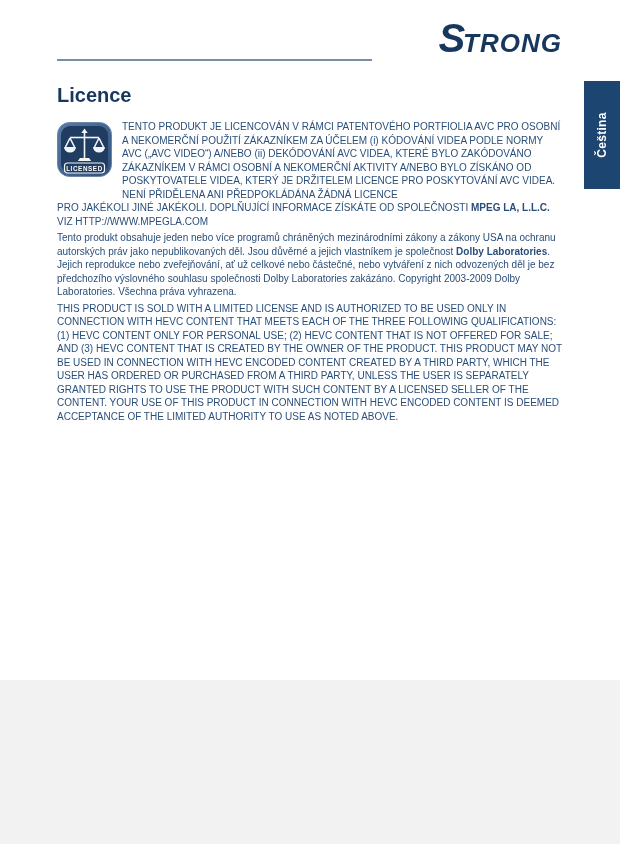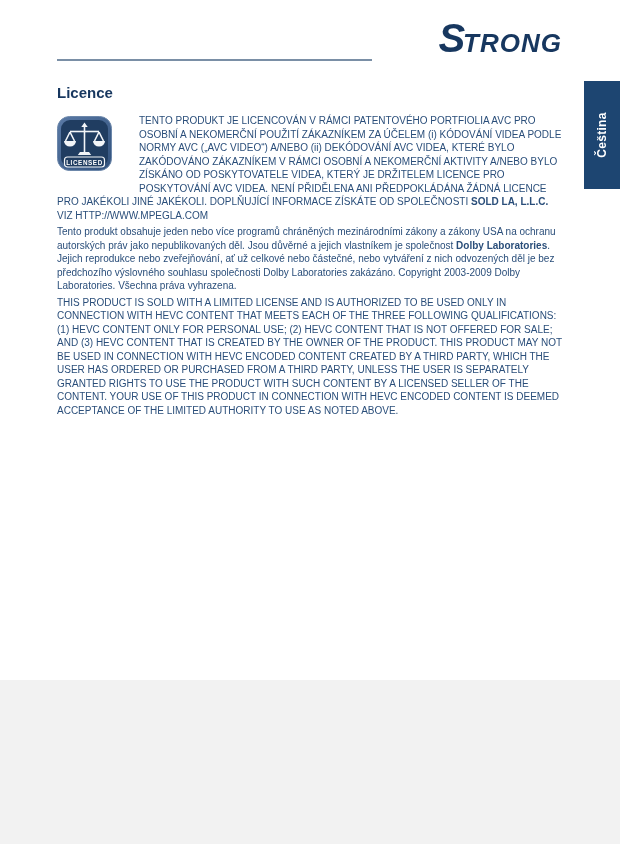--- a/index.html
+++ b/index.html
@@ -66,33 +66,33 @@
 
   
   .content {
     position: absolute;
     left: 57px;
     right: 57px;
     top: 84px;
   }
   h1.page-title {
     color: var(--navy);
-    font-size: 15px;
+    font-size: 20px;
     font-weight: bold;
     margin-bottom: 13px;
   }
   .para {
     color: var(--body-text);
     font-size: 10px;
     line-height: 13.5px;
   }
   .lead-row {
     display: flex;
     align-items: flex-start;
-    gap: 27px;
+    gap: 10px;
   }
   .badge-wrap { flex: 0 0 55px; padding-top: 2px; }
   .lead-text  { flex: 1; }
   .cont-text  { margin-top: 0; }
   .para + .para, .lead-row + .para { }
   .gap  { margin-top: 3px; }
   b.inline-bold { font-weight: bold; }
 
   
   .footer {
@@ -149,21 +149,21 @@
             <path d="M36 25 h12 a6 5.5 0 0 1 -12 0 z"></path>
             <path d="M23 36 h9 l2.2 3 h-13.4 z"></path>
           </g>
           <rect x="7.5" y="41" width="40" height="10" rx="3" fill="none" stroke="#f2f5f8" stroke-width="1.2"></rect>
           <text x="27.5" y="48.7" text-anchor="middle" font-size="6.3" font-weight="bold" fill="#ffffff" letter-spacing="0.6" font-family="Liberation Sans, sans-serif">LICENSED</text>
         </svg>
       </div>
       <p class="para lead-text">TENTO PRODUKT JE LICENCOVÁN V RÁMCI PATENTOVÉHO PORTFIOLIA AVC PRO OSOBNÍ A NEKOMERČNÍ POUŽITÍ ZÁKAZNÍKEM ZA ÚČELEM (i) KÓDOVÁNÍ VIDEA PODLE NORMY AVC („AVC VIDEO“) A/NEBO (ii) DEKÓDOVÁNÍ AVC VIDEA, KTERÉ BYLO ZAKÓDOVÁNO ZÁKAZNÍKEM V RÁMCI OSOBNÍ A NEKOMERČNÍ AKTIVITY A/NEBO BYLO ZÍSKÁNO OD POSKYTOVATELE VIDEA, KTERÝ JE DRŽITELEM LICENCE PRO POSKYTOVÁNÍ AVC VIDEA. NENÍ PŘIDĚLENA ANI PŘEDPOKLÁDÁNA ŽÁDNÁ LICENCE</p>
     </div>
 
-    <p class="para cont-text"><span>PRO JAKÉKOLI JINÉ JAKÉKOLI. DOPLŇUJÍCÍ INFORMACE ZÍSKÁTE OD SPOLEČNOSTI </span><b class="inline-bold">SOLD LA, L.L.C.</b><span> VIZ HTTP://WWW.MPEGLA.COM</span></p>
+    <p class="para cont-text"><span>PRO JAKÉKOLI JINÉ JAKÉKOLI. DOPLŇUJÍCÍ INFORMACE ZÍSKÁTE OD SPOLEČNOSTI </span><b class="inline-bold">MPEG LA, L.L.C.</b><span> VIZ HTTP://WWW.MPEGLA.COM</span></p>
 
     <p class="para gap"><span>Tento produkt obsahuje jeden nebo více programů chráněných mezinárodními zákony a zákony USA na ochranu autorských práv jako nepublikovaných děl. Jsou důvěrné a jejich vlastníkem je společnost </span><b class="inline-bold">Dolby Laboratories</b><span>. Jejich reprodukce nebo zveřejňování, ať už celkové nebo částečné, nebo vytváření z nich odvozených děl je bez předchozího výslovného souhlasu společnosti Dolby Laboratories zakázáno. Copyright 2003-2009 Dolby Laboratories. Všechna práva vyhrazena.</span></p>
 
     <p class="para gap">THIS PRODUCT IS SOLD WITH A LIMITED LICENSE AND IS AUTHORIZED TO BE USED ONLY IN CONNECTION WITH HEVC CONTENT THAT MEETS EACH OF THE THREE FOLLOWING QUALIFICATIONS: (1) HEVC CONTENT ONLY FOR PERSONAL USE; (2) HEVC CONTENT THAT IS NOT OFFERED FOR SALE; AND (3) HEVC CONTENT THAT IS CREATED BY THE OWNER OF THE PRODUCT. THIS PRODUCT MAY NOT BE USED IN CONNECTION WITH HEVC ENCODED CONTENT CREATED BY A THIRD PARTY, WHICH THE USER HAS ORDERED OR PURCHASED FROM A THIRD PARTY, UNLESS THE USER IS SEPARATELY GRANTED RIGHTS TO USE THE PRODUCT WITH SUCH CONTENT BY A LICENSED SELLER OF THE CONTENT. YOUR USE OF THIS PRODUCT IN CONNECTION WITH HEVC ENCODED CONTENT IS DEEMED ACCEPTANCE OF THE LIMITED AUTHORITY TO USE AS NOTED ABOVE.</p>
   </div>
 
   <div class="footer">
     <span class="footer-site">www.strong.tv</span>
     <span class="footer-page">1</span>
   </div>

